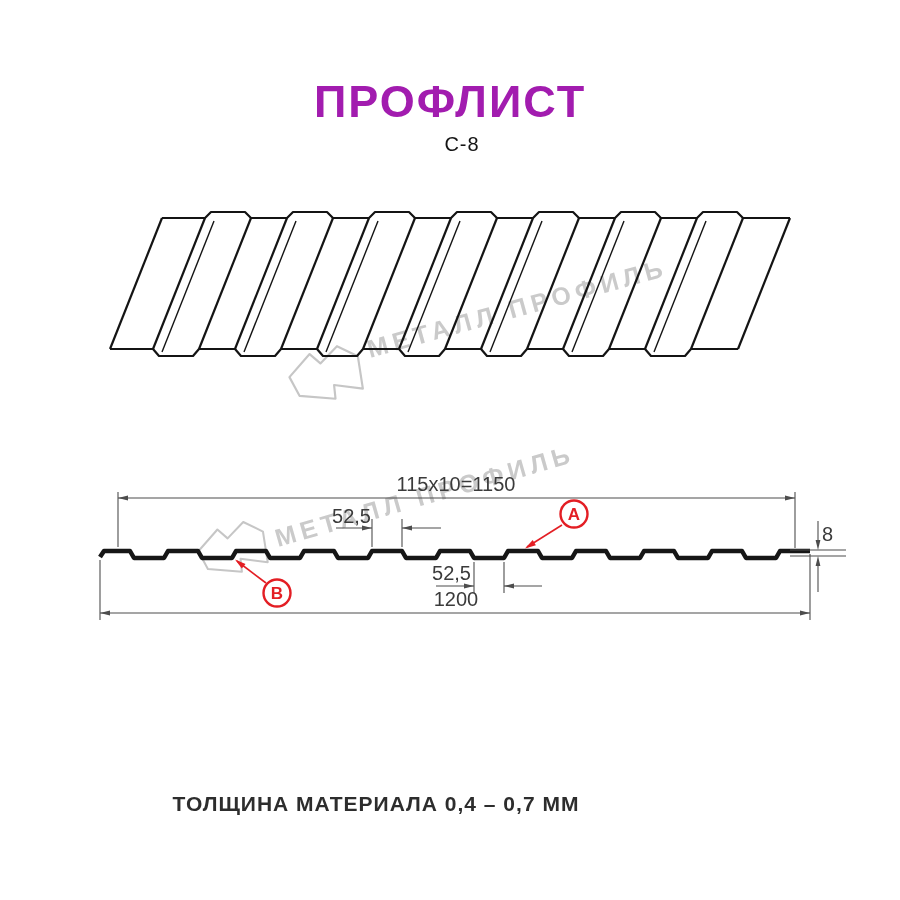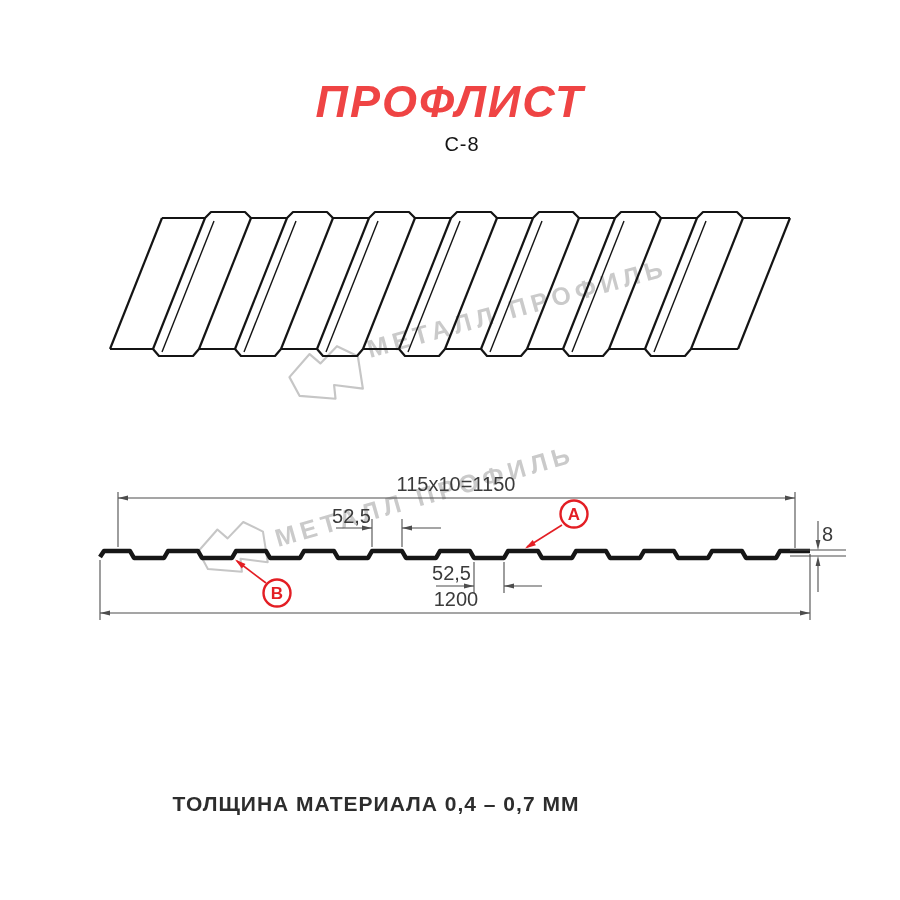--- a/index.html
+++ b/index.html
@@ -1,19 +1,19 @@
 <!DOCTYPE html>
 <html><head>
 <meta charset="utf-8">
 <style>
   html,body{margin:0;padding:0;background:#fff;}
   .page{position:relative;width:900px;height:900px;background:#ffffff;overflow:hidden;
         font-family:"Liberation Sans",sans-serif;}
   .title{position:absolute;top:76px;left:0;width:900px;text-align:center;
-         font-size:45px;font-weight:bold;letter-spacing:2px;color:#ef4444;font-style:italic;}
+         font-size:45px;font-weight:bold;letter-spacing:2px;color:#a21caf;}
   .subtitle{position:absolute;top:133px;left:0;width:900px;text-align:center;
          font-size:20px;font-weight:normal;letter-spacing:1px;color:#141414;margin-left:12px;}
   .footer{position:absolute;top:792px;left:0;width:752px;text-align:center;
          font-size:21px;font-weight:bold;letter-spacing:1px;color:#2d2d2d;}
   svg{position:absolute;left:0;top:0;}
   text{font-family:"Liberation Sans",sans-serif;}
   .dimtxt{font-size:20px;fill:#3b3b3b;}
   .redtxt{font-size:17px;fill:#e31e24;font-weight:bold;}
   .wmtxt{font-size:25px;font-weight:bold;letter-spacing:5px;fill:#cacaca;}
 </style>

